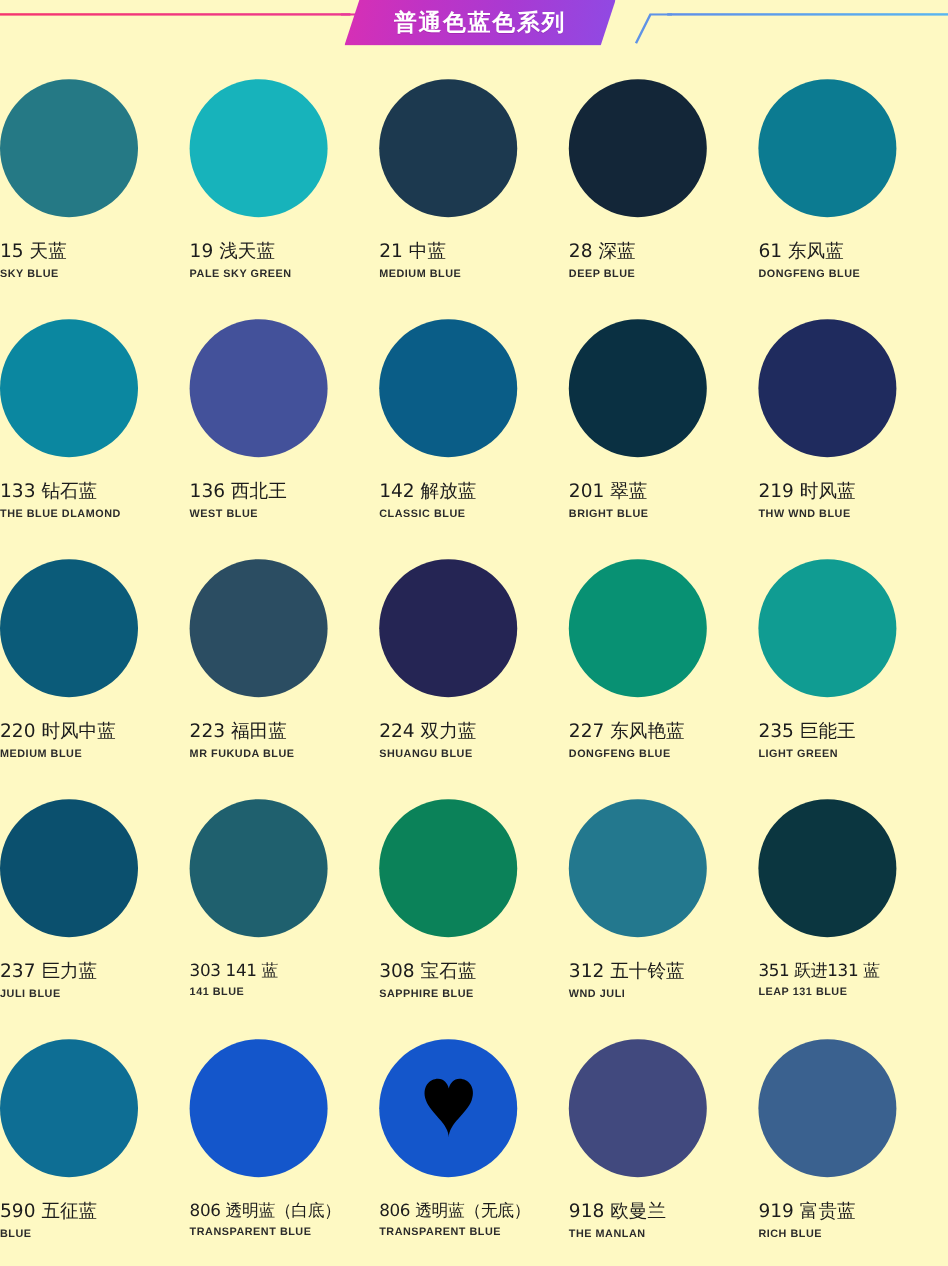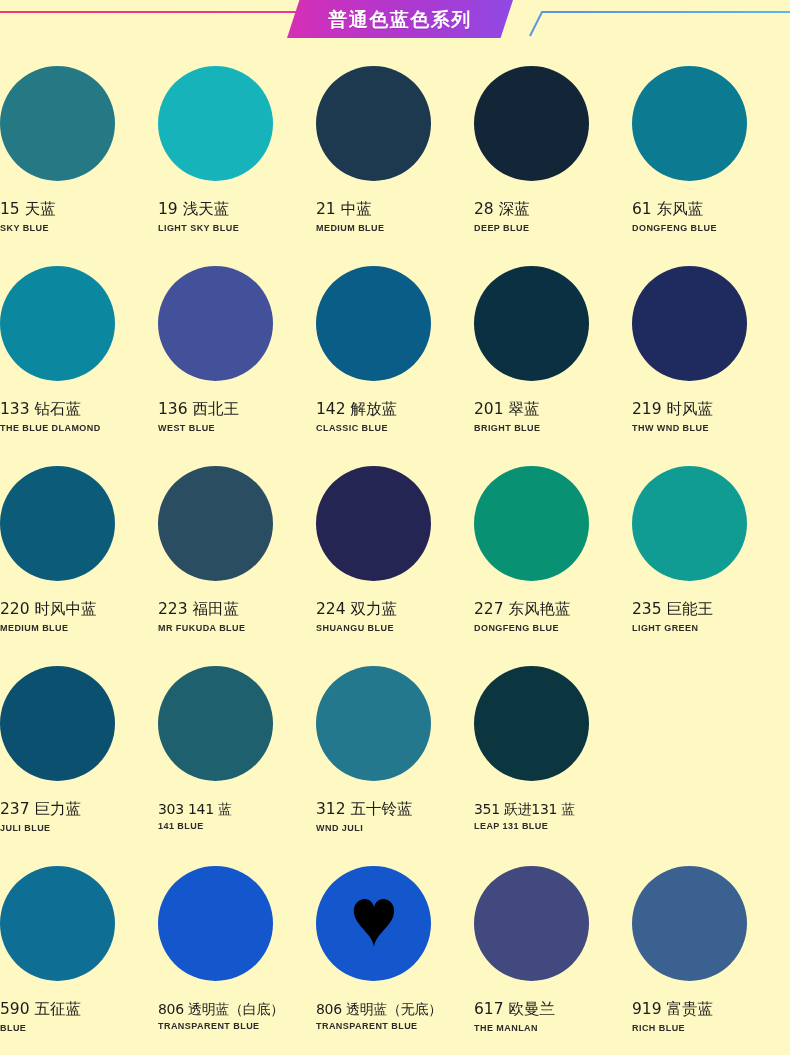--- a/index.html
+++ b/index.html
@@ -154,21 +154,21 @@
             <div class="swatch" title="#257985" style="background: rgb(37, 121, 133);"></div>
           </div>
           <div class="label-cn">15 天蓝</div>
           <div class="label-en">SKY BLUE</div>
         </div>
         <div class="cell">
           <div class="swatch-wrap">
             <div class="swatch" title="#17b3bb" style="background: rgb(23, 179, 187);"></div>
           </div>
           <div class="label-cn">19 浅天蓝</div>
-          <div class="label-en">LIGHT SKY BLUE</div>
+          <div class="label-en">PALE SKY GREEN</div>
         </div>
         <div class="cell">
           <div class="swatch-wrap">
             <div class="swatch" title="#1c394f" style="background: rgb(28, 57, 79);"></div>
           </div>
           <div class="label-cn">21 中蓝</div>
           <div class="label-en">MEDIUM BLUE</div>
         </div>
         <div class="cell">
           <div class="swatch-wrap">
@@ -266,20 +266,27 @@
           </div>
           <div class="label-cn">237 巨力蓝</div>
           <div class="label-en">JULI BLUE</div>
         </div>
         <div class="cell narrow">
           <div class="swatch-wrap">
             <div class="swatch" title="#1f606e" style="background: rgb(31, 96, 110);"></div>
           </div>
           <div class="label-cn">303 141 蓝</div>
           <div class="label-en">141 BLUE</div>
+        </div>
+        <div class="cell">
+          <div class="swatch-wrap">
+            <div class="swatch" title="#0b8259" style="background: rgb(11, 130, 89);"></div>
+          </div>
+          <div class="label-cn">308 宝石蓝</div>
+          <div class="label-en">SAPPHIRE BLUE</div>
         </div>
         <div class="cell">
           <div class="swatch-wrap">
             <div class="swatch" title="#23788e" style="background: rgb(35, 120, 142);"></div>
           </div>
           <div class="label-cn">312 五十铃蓝</div>
           <div class="label-en">WND JULI</div>
         </div>
         <div class="cell narrow">
           <div class="swatch-wrap">
@@ -311,21 +318,21 @@
                 <path d="M23 50 C23 38 8 30 4 19 C0 8 7 1 14 1 C19 1 22 5 23 9 C24 5 27 1 32 1 C39 1 46 8 42 19 C38 30 23 38 23 50 Z" fill="#000000"></path>
               </svg></div>
           </div>
           <div class="label-cn">806 透明蓝（无底）</div>
           <div class="label-en">TRANSPARENT BLUE</div>
         </div>
         <div class="cell">
           <div class="swatch-wrap">
             <div class="swatch" title="#41497e" style="background: rgb(65, 73, 126);"></div>
           </div>
-          <div class="label-cn">617 欧曼兰</div>
+          <div class="label-cn">918 欧曼兰</div>
           <div class="label-en">THE MANLAN</div>
         </div>
         <div class="cell">
           <div class="swatch-wrap">
             <div class="swatch" title="#3a618f" style="background: rgb(58, 97, 143);"></div>
           </div>
           <div class="label-cn">919 富贵蓝</div>
           <div class="label-en">RICH BLUE</div>
         </div>
       </div>

